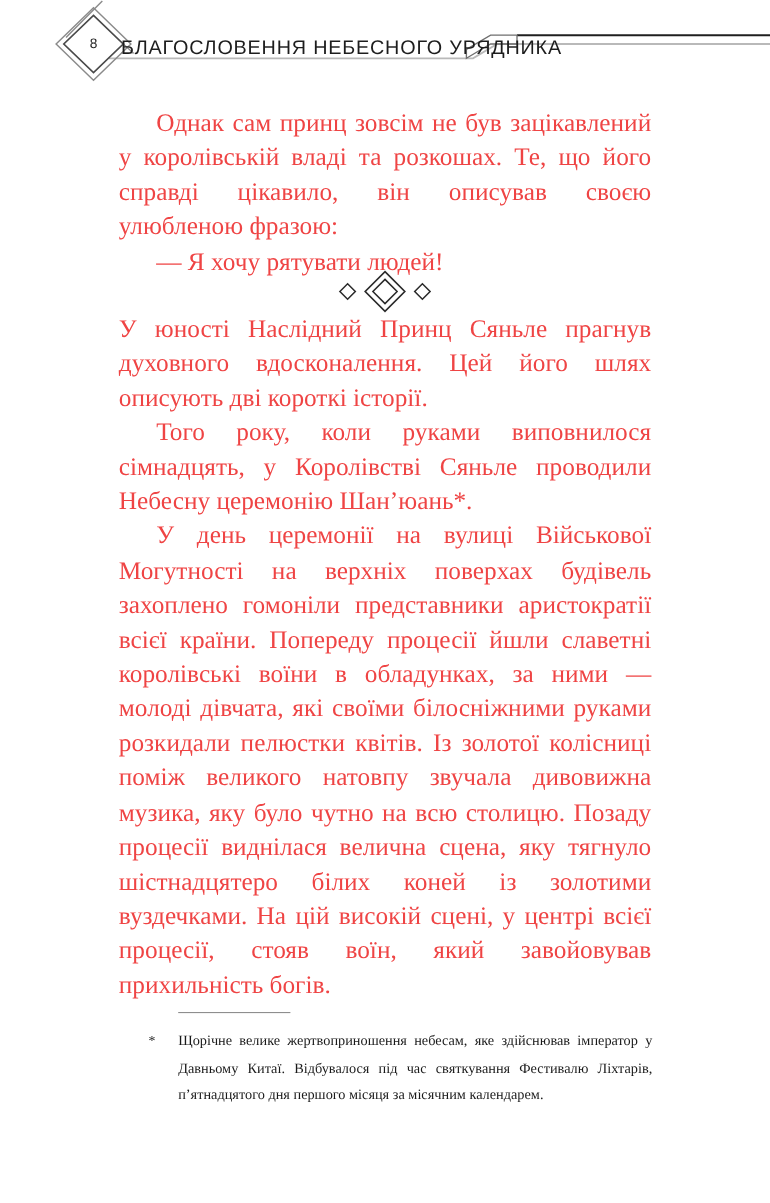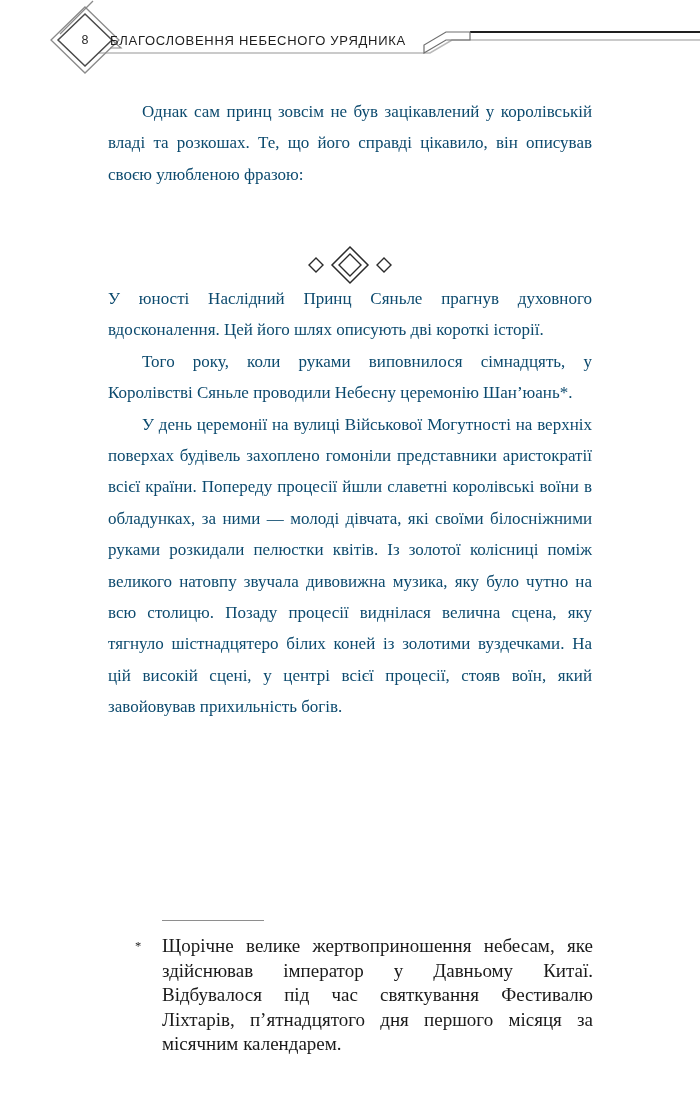--- a/index.html
+++ b/index.html
@@ -48,42 +48,42 @@
     font-size: 12.5px;
     color: #2a2a2a;
     letter-spacing: 0;
     line-height: 1;
   }
   .header-title {
     position: absolute;
     left: 110px;
     top: 33px;
     font-family: "Liberation Sans", "DejaVu Sans", sans-serif;
-    font-size: 13px;
+    font-size: 18px;
     letter-spacing: 0.72px;
     color: #1d1d1d;
     white-space: nowrap;
     font-weight: 400;
   }
 
   
   .text-column {
     position: absolute;
     left: 108px;
     top: 96px;
     width: 484px;
   }
   p.body-par {
     margin: 0;
-    font-size: 17px;
+    font-size: 23px;
     line-height: 31.4px;
     text-align: justify;
     text-justify: inter-word;
     hyphens: manual;
-    color: #0c4a6e;
+    color: #ef4444;
   }
   p.indent { text-indent: 34px; }
   p.noindent { text-indent: 0; }
 
   
   .ornament-divider {
     position: absolute;
     left: 0;
     top: 243px;
     width: 700px;
@@ -113,21 +113,21 @@
   .footnote-marker {
     width: 27px;
     flex: 0 0 27px;
     font-size: 12.5px;
     line-height: 24.5px;
     color: #1a1a1a;
   }
   .footnote-text {
     flex: 1 1 auto;
     margin: 0;
-    font-size: 19px;
+    font-size: 13px;
     line-height: 24.5px;
     text-align: justify;
     text-justify: inter-word;
     color: #1a1a1a;
   }
 </style>
 </head>
 <body>
 
 <div class="page-header">
@@ -164,20 +164,21 @@
     <path d="M 55 2 L 73 20 L 55 38 L 37 20 Z" fill="none" stroke="#2b2b2b" stroke-width="1.5"></path>
 
     <path d="M 55 9 L 66 20 L 55 31 L 44 20 Z" fill="none" stroke="#2b2b2b" stroke-width="1.4"></path>
 
     <path d="M 82 20 L 89 13 L 96 20 L 89 27 Z" fill="none" stroke="#2b2b2b" stroke-width="1.4"></path>
   </svg>
 </div>
 
 <div class="text-column">
   <p class="body-par indent">Однак сам принц зовсім не був зацікавлений у королівській владі та розкошах. Те, що його справді цікавило, він описував своєю улюбленою фразою:</p>
+  <p class="body-par indent">— Я хочу рятувати людей!</p>
 </div>
 
 <div class="text-column" style="top:283px;">
   <p class="body-par noindent">У юності Наслідний Принц Сяньле прагнув духовного вдосконалення. Цей його шлях описують дві короткі історії.</p>
   <p class="body-par indent">Того року, коли руками виповнилося сімнадцять, у Королівстві Сяньле проводили Небесну церемонію Шан’юань*.</p>
   <p class="body-par indent">У день церемонії на вулиці Військової Могутності на верхніх поверхах будівель захоплено гомоніли представники аристократії всієї країни. Попереду процесії йшли славетні королівські воїни в обладунках, за ними — молоді дівчата, які своїми білосніжними руками розкидали пелюстки квітів. Із золотої колісниці поміж великого натовпу звучала дивовижна музика, яку було чутно на всю столицю. Позаду процесії виднілася велична сцена, яку тягнуло шістнадцятеро білих коней із золотими вуздечками. На цій високій сцені, у центрі всієї процесії, стояв воїн, який завойовував прихильність богів.</p>
 </div>
 
 <div class="footnote">
   <div class="footnote-rule"></div>

